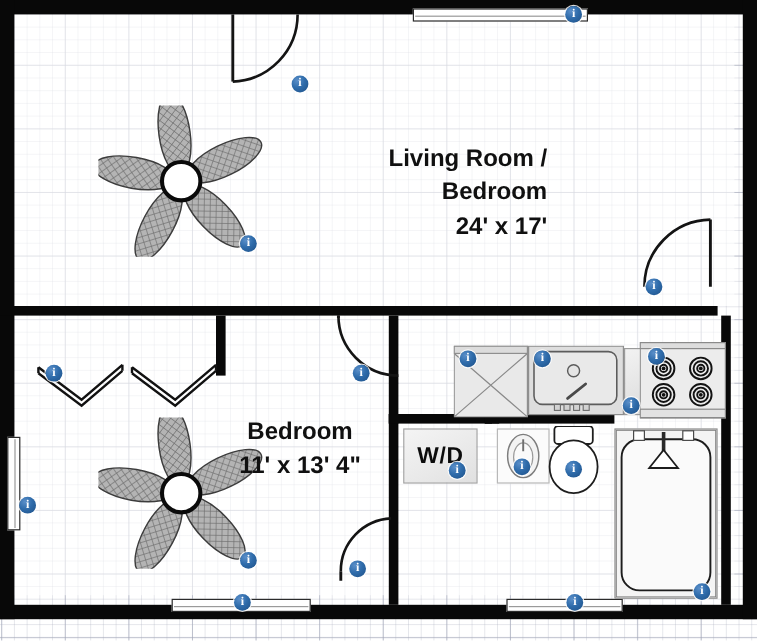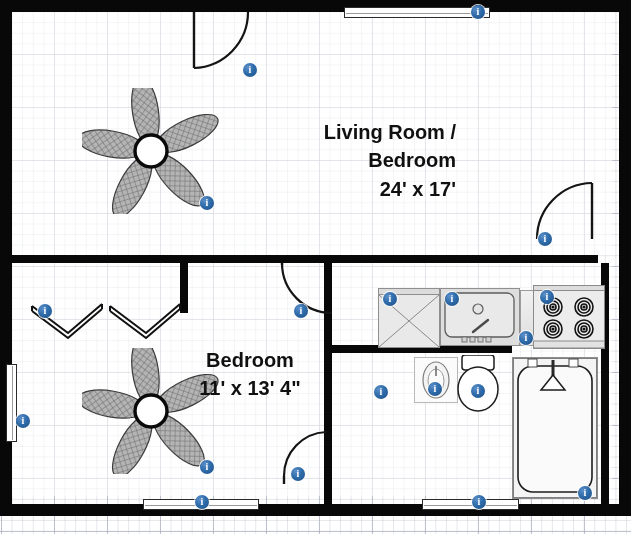--- a/index.html
+++ b/index.html
@@ -303,20 +303,23 @@
           <circle cx="51" cy="44" r="6"></circle>
           <circle cx="51" cy="44" r="3"></circle>
       </g>
       <circle cx="20" cy="22" r="1.6" fill="#131313"></circle>
       <circle cx="51" cy="22" r="1.6" fill="#131313"></circle>
       <circle cx="20" cy="44" r="1.6" fill="#131313"></circle>
       <circle cx="51" cy="44" r="1.6" fill="#131313"></circle>
     </svg>
   </div>
 
+  <div class="fixture wd" style="left:336px;top:357px;width:62px;height:46px;">
+    <span>W/D</span>
+  </div>
 
   <div class="fixture bsink" style="left:414px;top:357px;width:44px;height:46px;">
     <svg width="42" height="44" viewBox="0 0 42 44">
       <ellipse cx="21" cy="22" rx="13" ry="18" fill="#f3f3f3" stroke="#7d7d7d" stroke-width="1.2"></ellipse>
       <ellipse cx="21" cy="23" rx="8" ry="12" fill="#fafafa" stroke="#9a9a9a" stroke-width="1"></ellipse>
       <path d="M21 8 L21 18" stroke="#6f6f6f" stroke-width="1.6"></path>
       <circle cx="21" cy="26" r="1.6" fill="#8a8a8a"></circle>
     </svg>
   </div>
 

